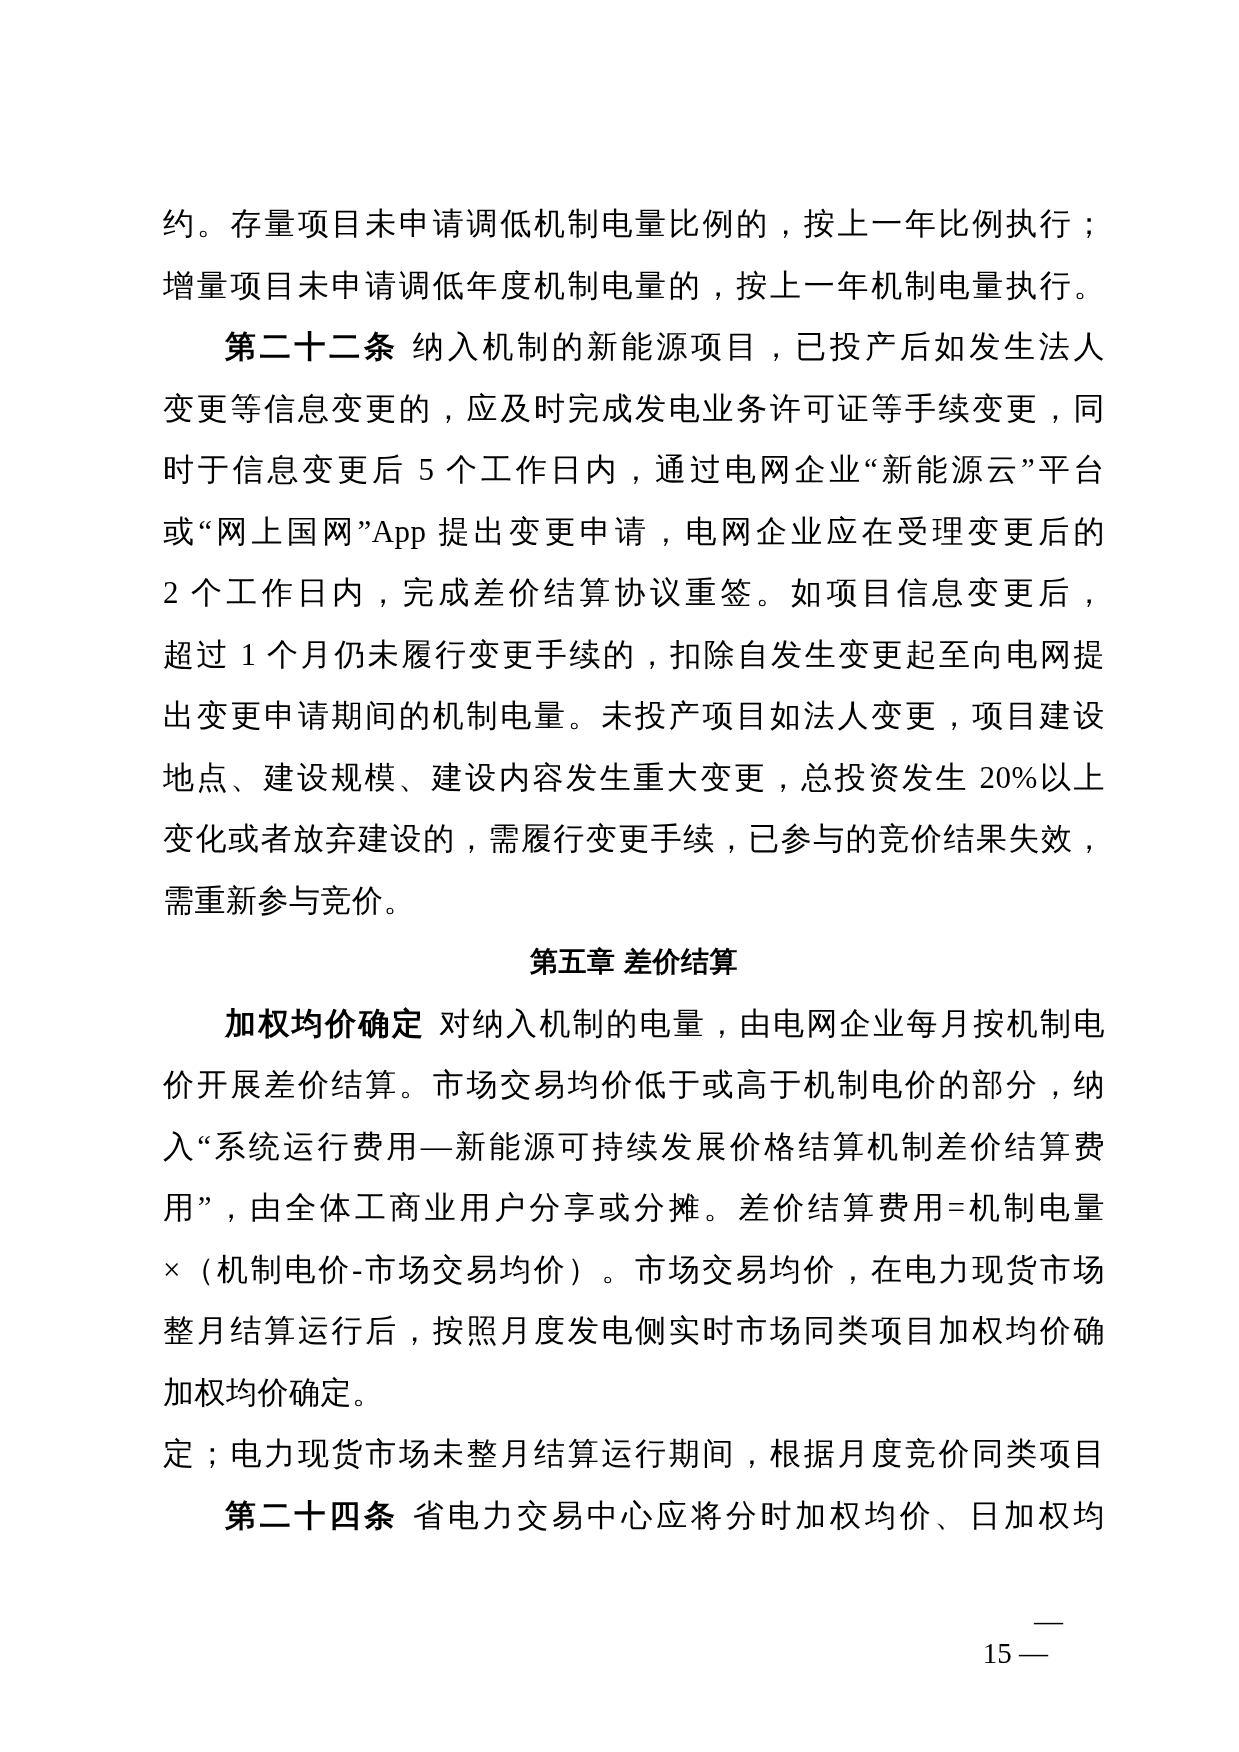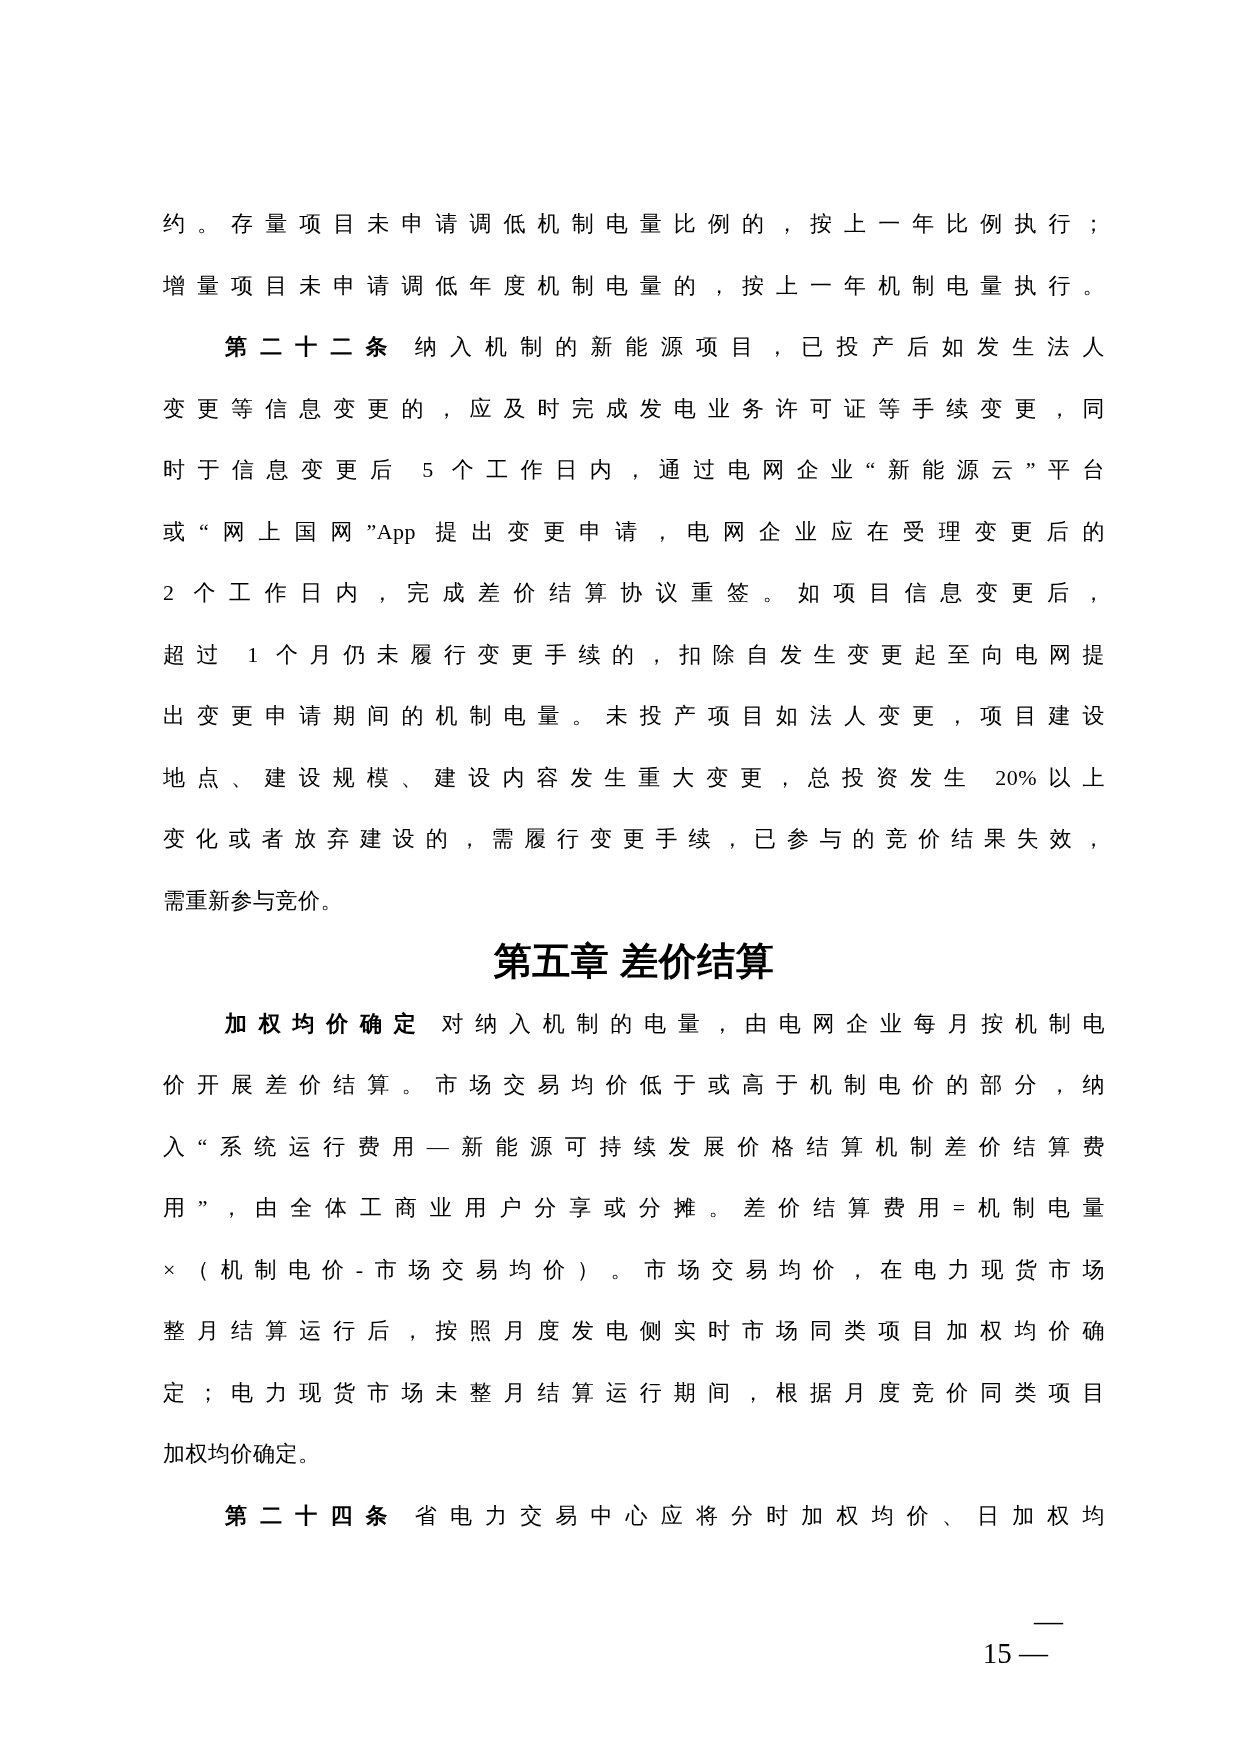--- a/index.html
+++ b/index.html
@@ -12,21 +12,21 @@
     overflow:hidden;
   }
   .doc-body{
     position:absolute;
     left:163px;top:193px;
     width:942px;
   }
   .ln{
     height:61.5px;
     line-height:61.5px;
-    font-size:22px;
+    font-size:31px;
     letter-spacing:0.5px;
     white-space:nowrap;
     text-align:justify;
     text-align-last:justify;
     text-justify:inter-character;
   }
   .ln.end{
     text-align:left;
     text-align-last:left;
   }
@@ -37,21 +37,21 @@
     font-family:"Liberation Sans","DejaVu Sans",sans-serif;
     font-weight:bold;
     margin-right:14px;
   }
   .ln .b:empty{display:none;margin:0;}
   .ln.heading{
     text-align:center;
     text-align-last:center;
     font-family:"Liberation Sans","DejaVu Sans",sans-serif;
     font-weight:bold;
-    font-size:38px;
+    font-size:28px;
     text-indent:0;
   }
   .page-footer{
     position:absolute;
     right:176px;
     top:1605px;
     text-align:right;
     font-size:29px;
     line-height:32px;
     font-family:"Liberation Serif","DejaVu Serif",serif;
@@ -77,21 +77,21 @@
   <div class="ln"><span class="t">地点、建设规模、建设内容发生重大变更，总投资发生 20%以上</span></div>
   <div class="ln"><span class="t">变化或者放弃建设的，需履行变更手续，已参与的竞价结果失效，</span></div>
   <div class="ln end"><span class="t">需重新参与竞价。</span></div>
   <div class="ln heading"><span class="t">第五章 差价结算</span></div>
   <div class="ln indent"><span class="b">加权均价确定</span><span class="t">对纳入机制的电量，由电网企业每月按机制电</span></div>
   <div class="ln"><span class="t">价开展差价结算。市场交易均价低于或高于机制电价的部分，纳</span></div>
   <div class="ln"><span class="t">入“系统运行费用—新能源可持续发展价格结算机制差价结算费</span></div>
   <div class="ln"><span class="t">用”，由全体工商业用户分享或分摊。差价结算费用=机制电量</span></div>
   <div class="ln"><span class="t">×（机制电价-市场交易均价）。市场交易均价，在电力现货市场</span></div>
   <div class="ln"><span class="t">整月结算运行后，按照月度发电侧实时市场同类项目加权均价确</span></div>
+  <div class="ln end"><span class="t">加权均价确定。</span></div>
   <div class="ln"><span class="t">定；电力现货市场未整月结算运行期间，根据月度竞价同类项目</span></div>
-  <div class="ln end"><span class="t">加权均价确定。</span></div>
   <div class="ln indent"><span class="b">第二十四条</span><span class="t">省电力交易中心应将分时加权均价、日加权均</span></div>
 </div>
 
 <div class="page-footer">
   <div class="pf-line1">—</div>
   <div class="pf-line2">15 —</div>
 </div>
 
 </body></html>

